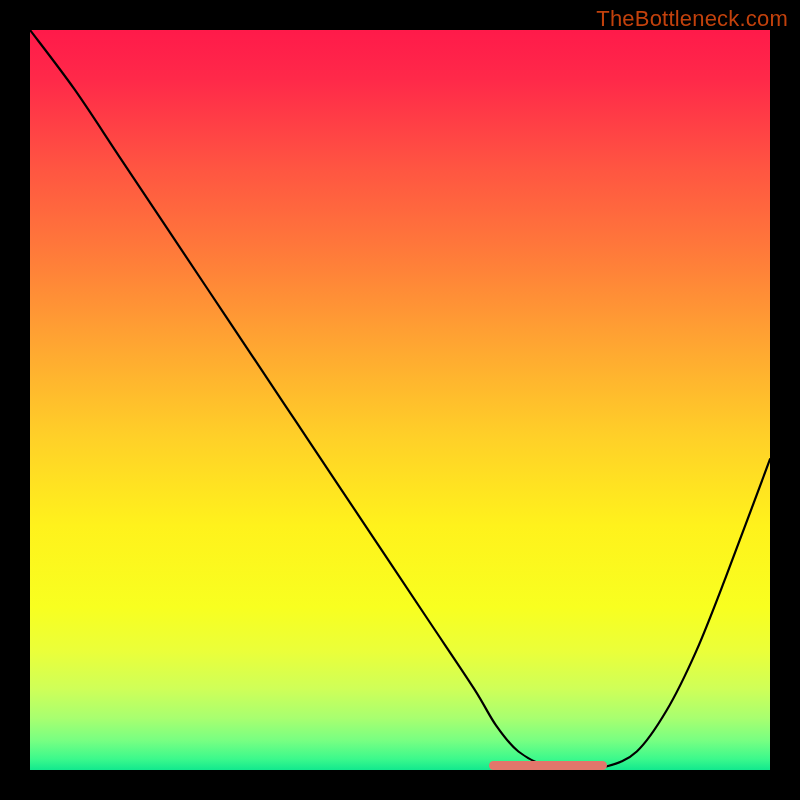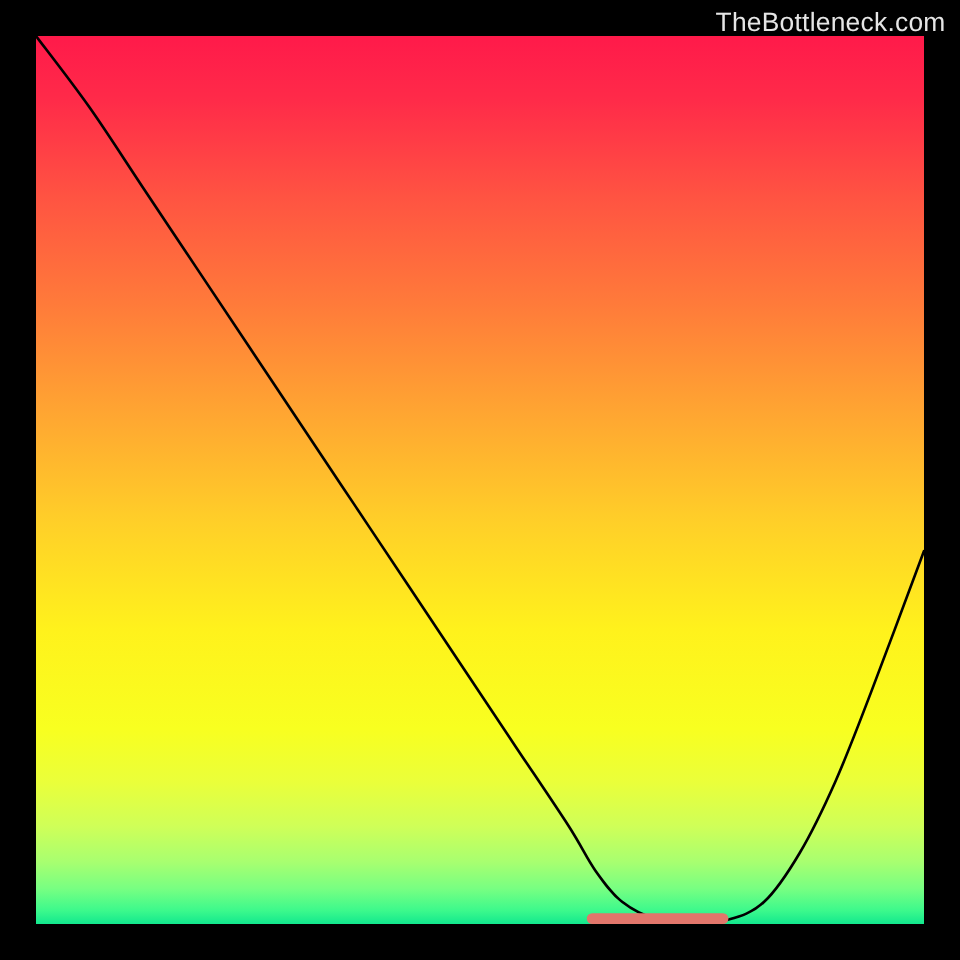--- a/index.html
+++ b/index.html
@@ -14,21 +14,21 @@
     position: relative;
     width: 800px;
     height: 800px;
   }
   .watermark {
     position: absolute;
     top: 6px;
     right: 12px;
     font-family: Arial, Helvetica, sans-serif;
     font-size: 22px;
-    color: #e5e5e5;
+    color: #c2410c;
     font-weight: 500;
     letter-spacing: 0.2px;
     z-index: 2;
     text-align: center;
   }
   .plot-frame {
     position: absolute;
     left: 30px;
     top: 30px;
     width: 740px;

